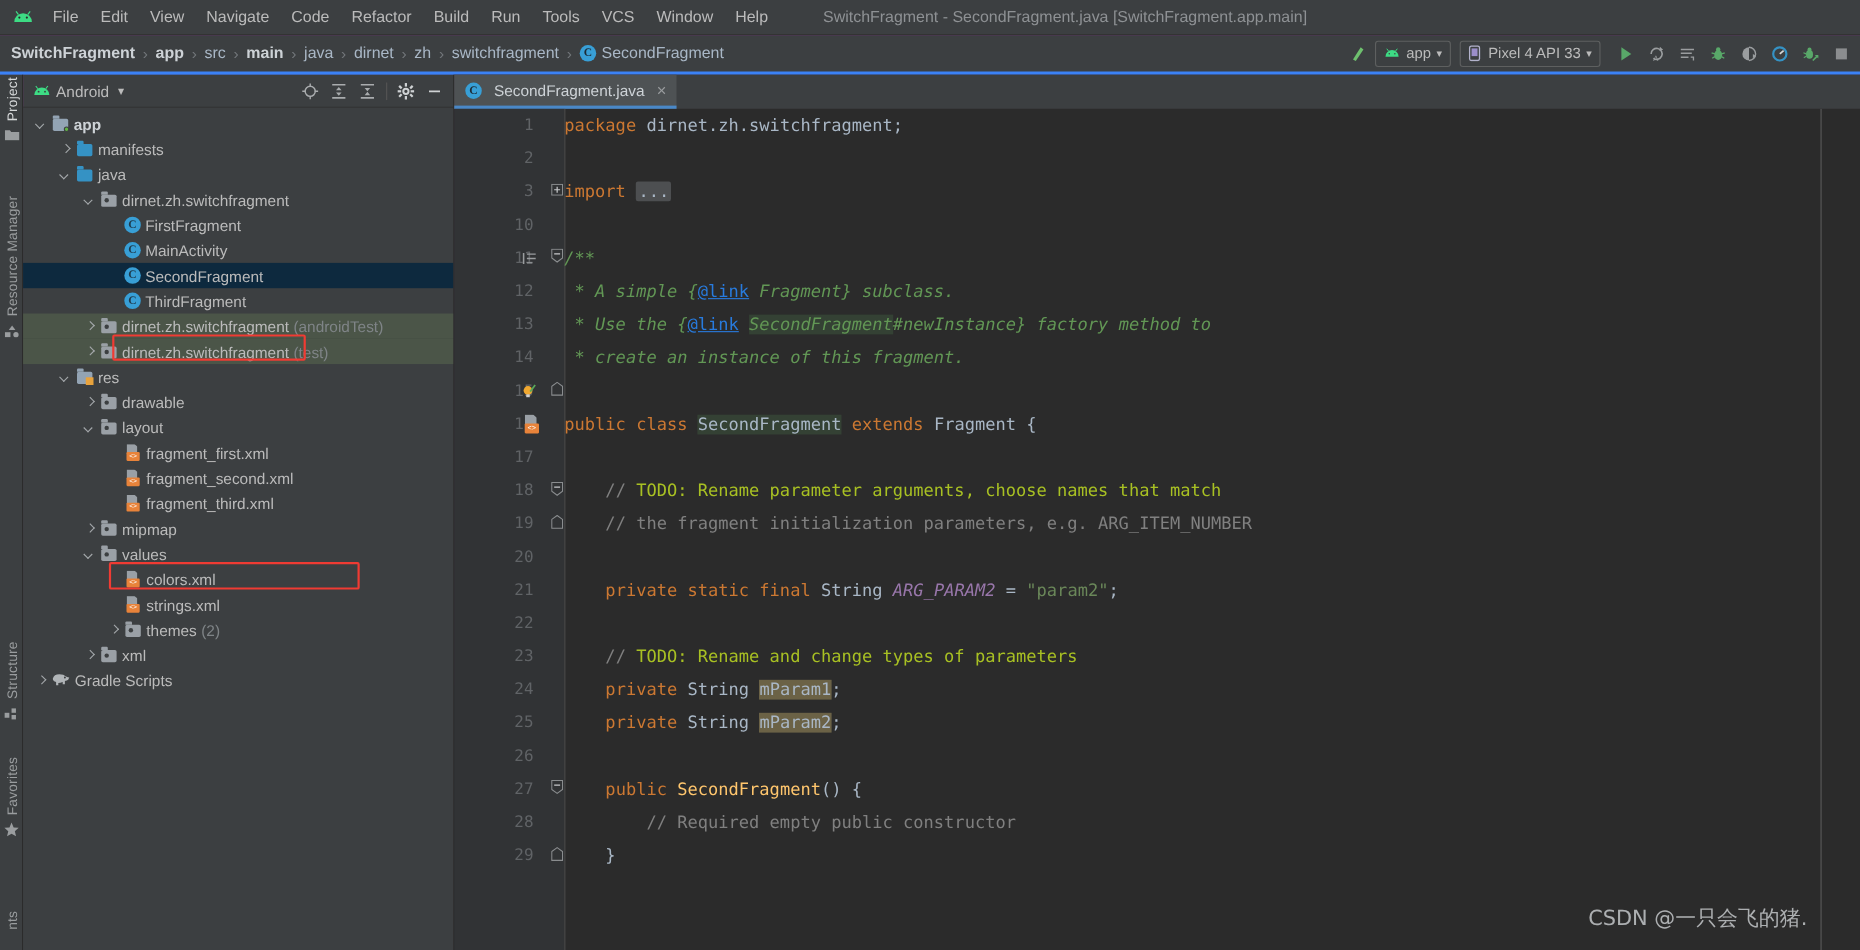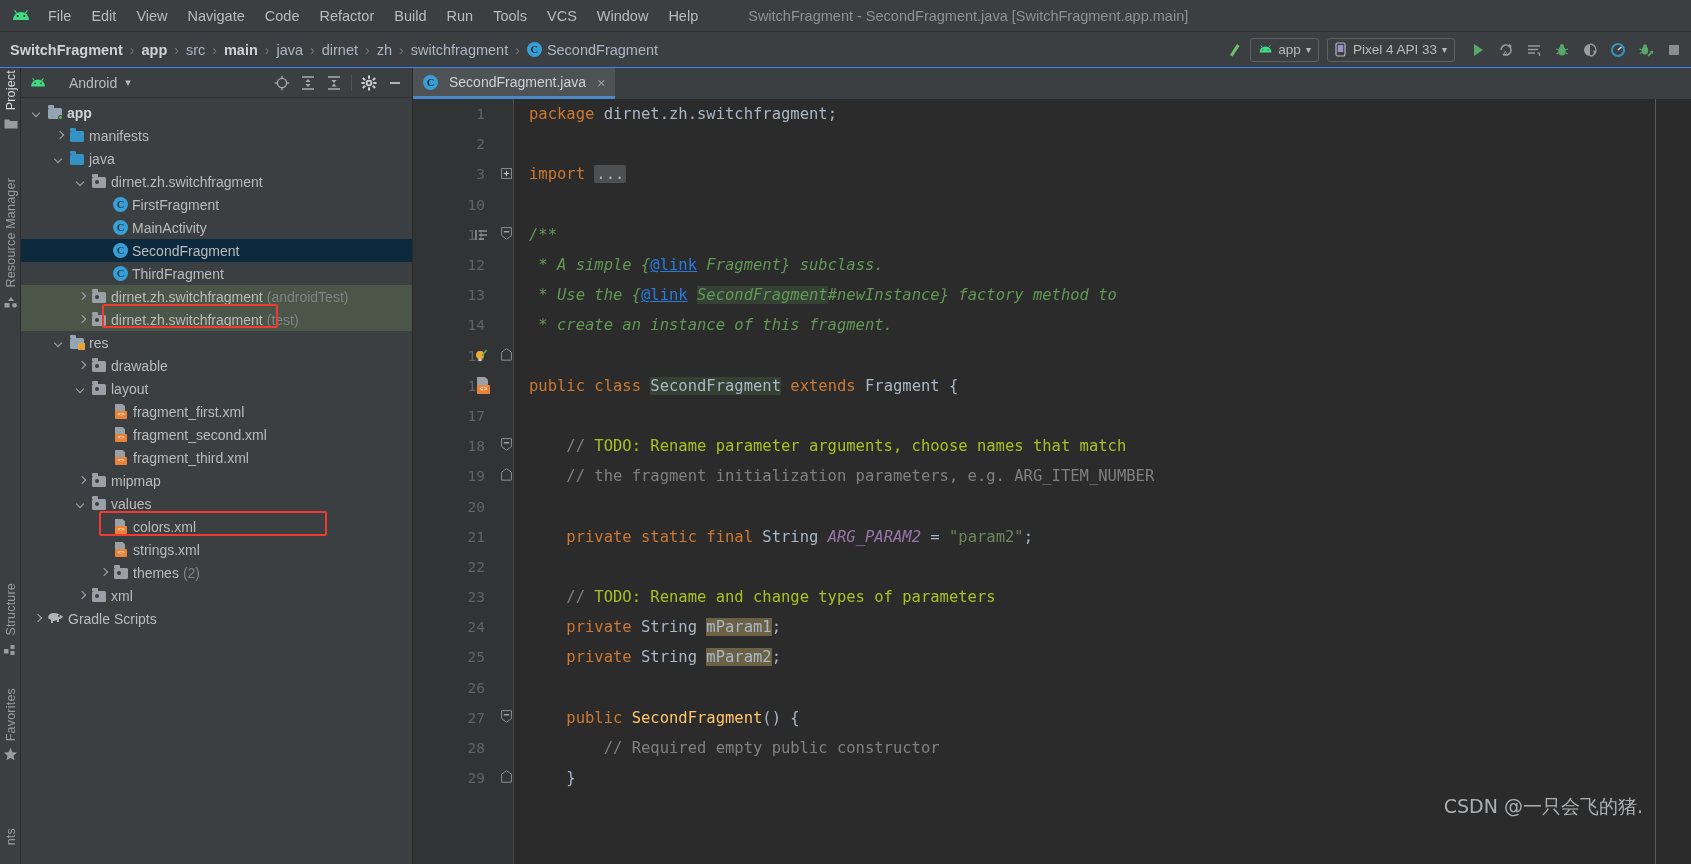--- a/index.html
+++ b/index.html
@@ -23,21 +23,21 @@
     line-height: 18px;
   }
   .win-title {
     color: #8e9194; font-size: 14.5px; margin-left: 40px; white-space: nowrap;
   }
 
   
   .navbar {
     position: absolute; left: 0; top: 32px; width: 1691px; height: 36px;
     background: #3c3f41; display: flex; align-items: center;
-    border-bottom: 1px solid #3b82f6;
+    border-bottom: 3px solid #3b82f6;
   }
   .crumbs { display: flex; align-items: center; padding-left: 10px; }
   .crumb { color: #a9b7c6; font-size: 14.5px; white-space: nowrap; }
   .crumb.bold { font-weight: bold; color: #cdd2d6; }
   .crumb-sep { color: #72767a; font-size: 14px; padding: 0 7px; }
   .crumb-cicon {
     display: inline-block; width: 15px; height: 15px; border-radius: 50%;
     background: #389fd6; color: #1c2b36; font-size: 10.5px; font-weight: bold;
     text-align: center; line-height: 15px; margin-right: 5px;
     font-family: "Liberation Serif", serif;
@@ -70,21 +70,21 @@
 
   
   .panel {
     position: absolute; left: 21px; top: 68px; width: 392px; height: 796px;
     background: #3c3f41; border-right: 1px solid #2b2b2b;
   }
   .panel-head {
     height: 30px; display: flex; align-items: center; padding: 0 4px 0 8px;
     border-bottom: 1px solid #323232;
   }
-  .panel-title { color: #bbbbbb; font-size: 14px; margin-left: 22px; }
+  .panel-title { color: #bbbbbb; font-size: 14px; margin-left: 4px; }
   .panel-head-ico { width: 26px; height: 26px; display:flex; align-items:center; justify-content:center; }
   .panel-body { position: relative; height: 766px; background: #3c3f41; padding-top: 3px; }
 
   .trow {
     position: relative; height: 23px; display: flex; align-items: center;
     font-size: 14px; color: #bbbbbb; white-space: nowrap;
   }
   .trow.sel { background: #0d293e; }
   .trow.testsrc { background: #4b5548; }
   .arrow {
@@ -165,21 +165,21 @@
     position: absolute; left: 0; top: 0; width: 100px; height: 765px; background: #313335;
   }
   .codelines { position: absolute; left: 0; top: 0; right: 0; bottom: 0; }
   .cl { position: relative; height: 30.2px; display: flex; align-items: center; }
   .lnum {
     position: absolute; left: 0; width: 72px; text-align: right;
     color: #606366; font-size: 14.5px;
   }
   .foldmark { position: absolute; left: 86px; width: 14px; text-align: center; color: #888; font-size: 13px;}
   .gicon { position:absolute; left: 55px; width: 28px; display:flex; align-items:center; justify-content:center; }
-  .ctext { position: absolute; left: 116px; white-space: pre; }
+  .ctext { position: absolute; left: 100px; white-space: pre; }
   .indent-guide {
     position: absolute; left: 100px; top: 0; width: 1px; height: 765px; background: #4b4b4b;
   }
 
   
   .kw  { color: #cc7832; }
   .pl  { color: #a9b7c6; }
   .str { color: #6a8759; }
   .cmt { color: #808080; }
   .doc { color: #629755; font-style: italic; }
@@ -188,21 +188,21 @@
   .cname { color: #ffc66d; }
   .field { color: #9876aa; font-style: italic; }
   .ident-hl { background: #344134; }
   .ident-hl2 { background: #6b6246; }
   .fold-ph { background: #4d4f51; color:#a9b7c6; border-radius:2px; padding:0 2px; }
 
   .scroll-sep {
     position: absolute; left: 1242px; top: 0; width: 1px; height: 765px; background: #5a5a5a;
   }
   .watermark {
-    position: absolute; right: 48px; bottom: 44px;
+    position: absolute; right: 48px; bottom: 16px;
     color: #c9cccf; font-size: 19px; opacity: .82;
     font-family: "DejaVu Sans", sans-serif;
   }
 </style>
 </head>
 <body>
 
 <div id="app">
 
   <div class="menubar">

